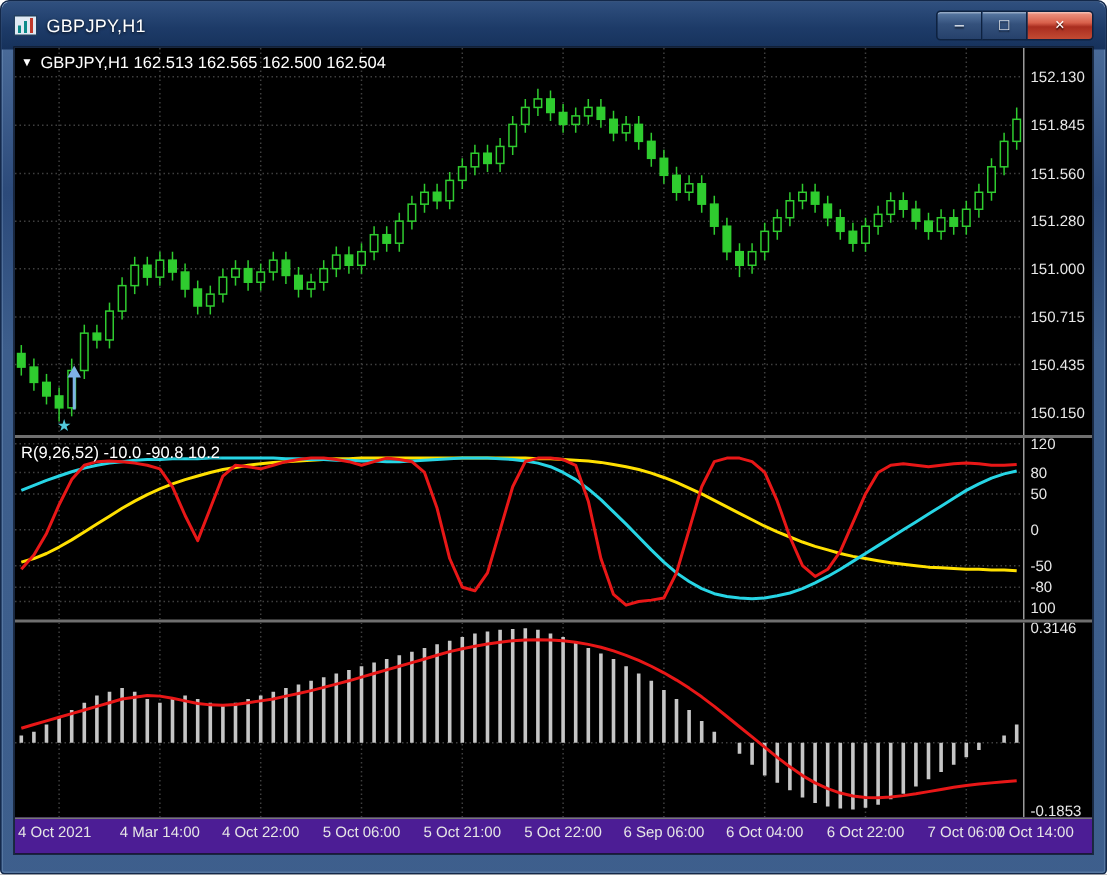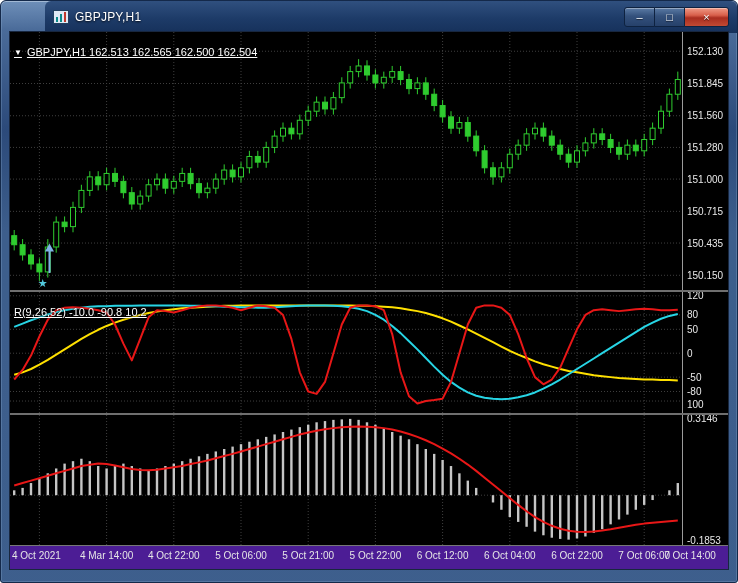--- a/index.html
+++ b/index.html
@@ -2,40 +2,40 @@
 <html><head>
 <meta charset="utf-8">
 <style>
   html,body{margin:0;padding:0;background:#ffffff;font-family:"Liberation Sans",sans-serif;}
   .window{position:relative;width:738px;height:583px;box-sizing:border-box;
     background:linear-gradient(180deg,#6e8fb9 0%,#4a6b99 5%,#2c4a7a 22%,#3d5e8c 40%,#44669312 100%),#3d5e8c;
     border:1px solid #14294a;border-radius:6px 6px 3px 3px;
     box-shadow:inset 0 1px 0 rgba(255,255,255,.3), inset 0 0 0 1px rgba(160,190,225,.25);}
   .titlebar{position:absolute;top:0;left:0;right:0;height:32px;display:flex;align-items:center;
     padding:0 8px;box-sizing:border-box;border-radius:6px 6px 0 0;
-    background:linear-gradient(180deg,#30507f,#1d3b68 55%,#16315b);margin-left:44px;}
+    background:linear-gradient(180deg,#30507f,#1d3b68 55%,#16315b);}
   .win-icon{width:16px;height:14px;margin-right:6px;flex:0 0 auto;}
   .title{color:#ffffff;font-size:12px;text-shadow:0 1px 2px rgba(0,0,0,.8);letter-spacing:.2px;}
   .win-btns{margin-left:auto;display:flex;}
   .wbtn{width:29px;height:18px;display:flex;align-items:center;justify-content:center;cursor:pointer;
     color:#ffffff;font-size:11px;line-height:1;border:1px solid #0e2240;
     background:linear-gradient(180deg,#5b7ba5,#34517c 45%,#26416b);
     box-shadow:inset 0 1px 0 rgba(255,255,255,.35);text-shadow:0 1px 1px rgba(0,0,0,.7);}
   .wbtn.min{border-radius:3px 0 0 3px;}
   .wbtn.max{border-left:none;border-right:none;}
   .wbtn.close{width:43px;border-radius:0 3px 3px 0;
     background:linear-gradient(180deg,#f09a86,#d8604b 40%,#a92d1f 55%,#c24a33);}
   .client{position:absolute;left:8px;right:8px;top:30px;bottom:12px;background:#000000;
     border:1px solid #18273f;display:flex;flex-direction:column;overflow:hidden;}
   .pane{position:relative;flex:0 0 auto;}
   .sep{height:2px;background:#6f6f6f;flex:0 0 auto;}
   svg{display:block;}
   svg text{font-family:"Liberation Sans",sans-serif;}
-  .pane-label{position:absolute;top:14px;left:4px;color:#ffffff;font-size:11px;white-space:nowrap;
-    text-shadow:0 0 2px #000;text-decoration:underline;}
+  .pane-label{position:absolute;top:4px;left:4px;color:#ffffff;font-size:11px;white-space:nowrap;
+    text-shadow:0 0 2px #000;}
   .dd{font-size:8px;margin-right:5px;vertical-align:1px;cursor:pointer;}
   .timeaxis{position:relative;flex:1 1 auto;background:#4c1d95;border-top:1px solid #777;}
   .timeaxis span{position:absolute;top:4px;transform:translateX(-50%);color:#e6e6e6;font-size:10px;white-space:nowrap;}
   .timeaxis span.edge{transform:none;}
 </style>
 </head>
 <body>
 
 <div class="window">
   <div class="titlebar">
@@ -391,20 +391,20 @@
           <polyline points="4.2,70.46728971962618 12.6,68.0373831775701 21,65.60747663551403 29.4,63.177570093457945 37.8,60.74766355140187 46.2,58.31775700934579 54.6,55.88785046728972 63,53.45794392523365 71.4,51.02803738317757 79.8,49.81308411214953 88.2,48.598130841121495 96.6,49.08411214953271 105,50.54205607476636 113.4,52.24299065420561 121.8,53.94392523364486 130.2,54.91588785046729 138.6,55.1588785046729 147,54.67289719626169 155.4,53.45794392523365 163.8,52.24299065420561 172.2,51.02803738317757 180.6,49.08411214953271 189,47.38317757009346 197.4,45.439252336448604 205.8,43.25233644859813 214.2,41.06542056074767 222.6,38.87850467289719 231,36.44859813084113 239.4,34.01869158878505 247.8,31.588785046728972 256.2,29.1588785046729 264.6,26.728971962616825 273,24.299065420560748 281.4,21.869158878504678 289.8,19.4392523364486 298.2,17.49532710280374 306.6,15.794392523364486 315,14.33644859813084 323.4,13.121495327102801 331.8,12.14953271028037 340.2,11.663551401869169 348.6,11.42056074766356 357,11.663551401869169 365.4,12.14953271028037 373.8,13.121495327102801 382.2,14.579439252336446 390.6,16.523364485981308 399,18.95327102803739 407.4,21.869158878504678 415.8,25.27102803738318 424.2,29.1588785046729 432.6,33.53271028037383 441,38.39252336448599 449.4,43.73831775700935 457.8,49.570093457943926 466.2,55.88785046728972 474.6,62.69158878504673 483,69.49532710280374 491.4,76.29906542056074 499.8,83.10280373831776 508.2,89.90654205607476 516.6,96.22429906542055 525,102.05607476635514 533.4,106.91588785046729 541.8,110.80373831775701 550.2,113.71962616822431 558.6,115.66355140186914 567,116.63551401869157 575.4,116.87850467289718 583.8,116.39252336448598 592.2,115.42056074766353 600.6,114.2056074766355 609,112.74766355140187 617.4,111.28971962616822 625.8,109.83177570093459 634.2,108.61682242990653 642.6,107.64485981308411 651,106.91588785046729 659.4,106.18691588785046 667.8,105.45794392523364" fill="none" stroke="#e81717" stroke-width="2" stroke-linejoin="round"></polyline>
         </svg>
     </div>
     <div class="timeaxis" id="timeaxis">
         <span class="edge" style="left: 2px;">4 Oct 2021</span>
         <span style="left: 96.6px;">4 Mar 14:00</span>
         <span style="left: 163.8px;">4 Oct 22:00</span>
         <span style="left: 231px;">5 Oct 06:00</span>
         <span style="left: 298.2px;">5 Oct 21:00</span>
         <span style="left: 365.4px;">5 Oct 22:00</span>
-        <span style="left: 432.6px;">6 Oct 12:00</span>
+        <span style="left: 432.6px;">6 Sep 06:00</span>
         <span style="left: 499.8px;">6 Oct 04:00</span>
         <span style="left: 567px;">6 Oct 22:00</span>
         <span style="left: 634.2px;">7 Oct 06:00</span>
         <span style="left: 680px; text-align: center;">7 Oct 14:00</span>
       </div>
   </div>
 </div>
 
 </body></html>

